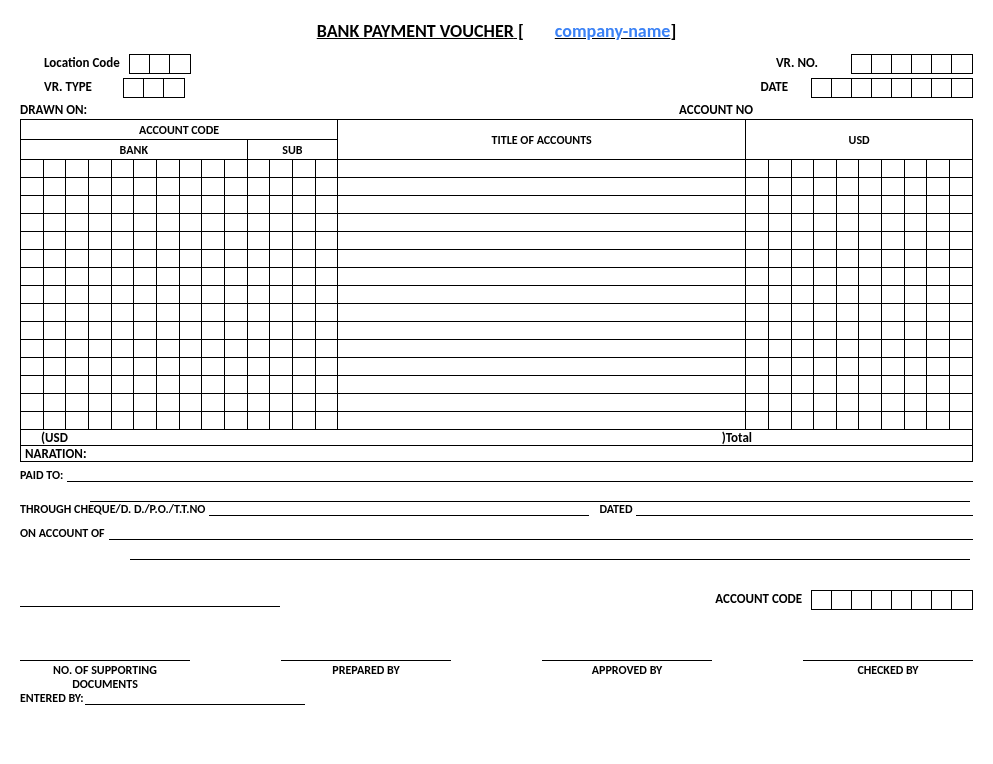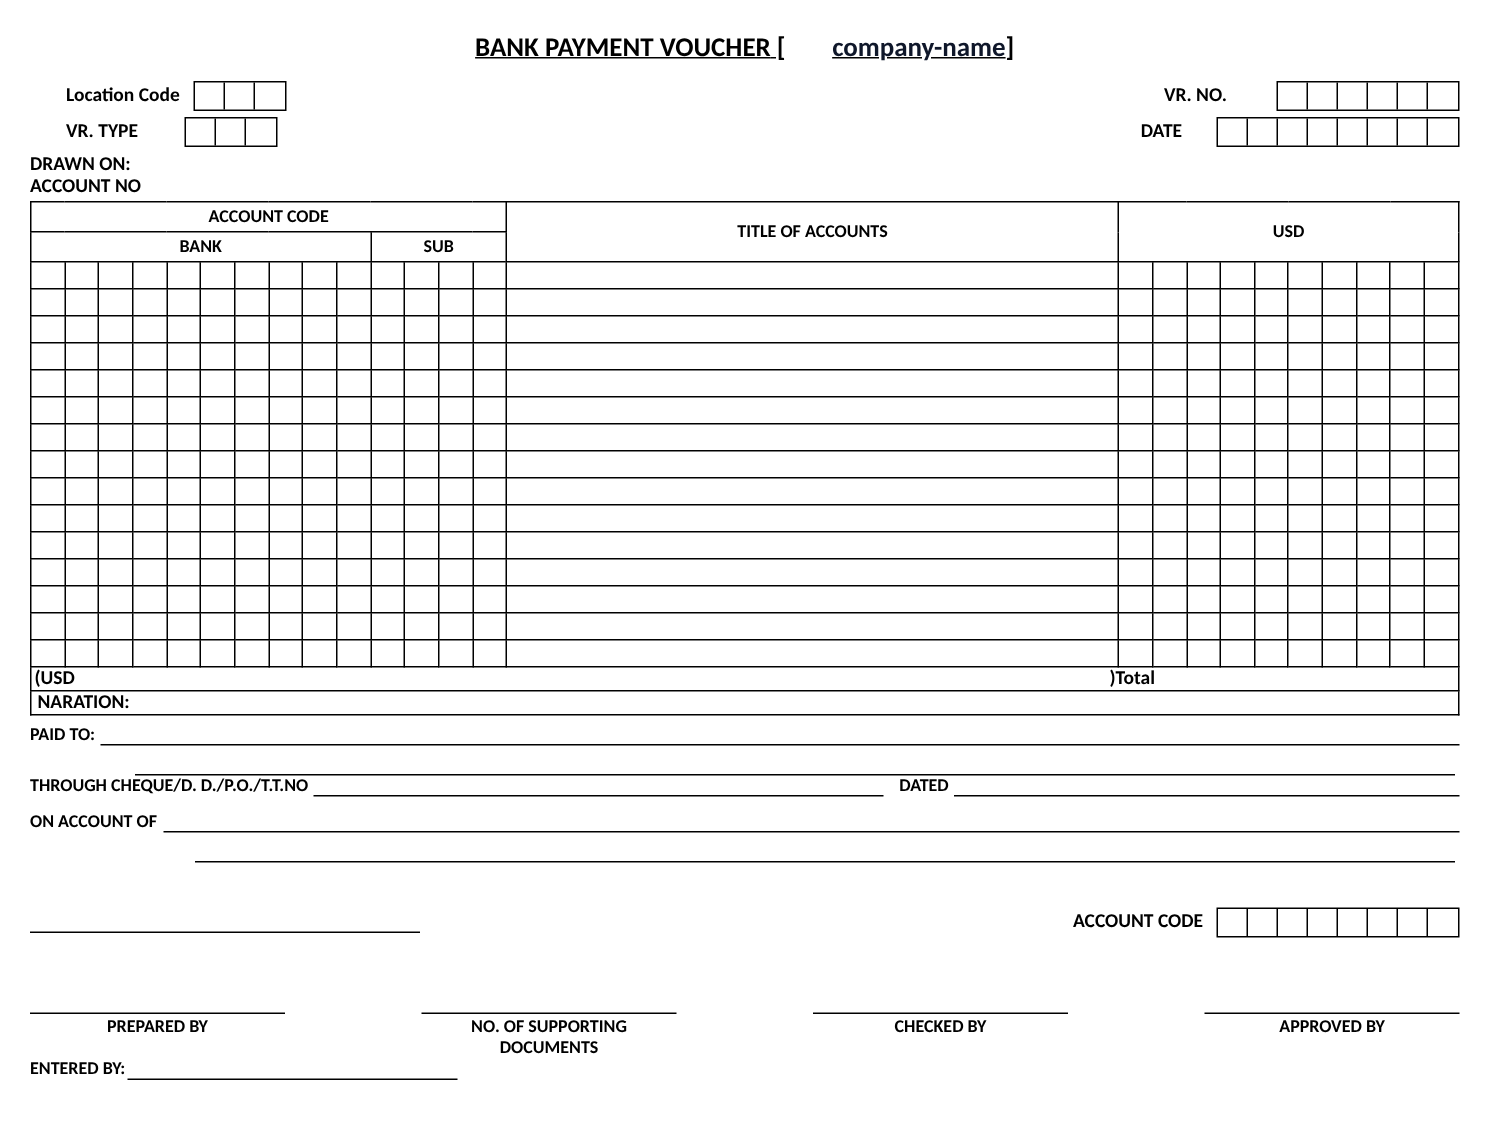--- a/index.html
+++ b/index.html
@@ -12,21 +12,21 @@
     width: 993px;
   }
   .title {
     text-align: center;
     font-weight: bold;
     font-size: 18px;
     text-decoration: underline;
     margin-bottom: 12px;
   }
   .title .company {
-    color: #0f172a;
+    color: #3b82f6;
     margin-left: 31px;
   }
   .header-row {
     display: flex;
     justify-content: space-between;
     margin-bottom: 4px;
     align-items: flex-end;
     padding-left: 24px;
   }
   .field-label {
@@ -45,21 +45,20 @@
     border-right: 1px solid #000;
   }
   .cells-box .cell:last-child {
     border-right: none;
   }
   .drawn-row {
     display: flex;
     justify-content: space-between;
     font-weight: bold;
     margin-bottom: 2px;
-    flex-direction: column;
   }
   .main-table {
     border-collapse: collapse;
     width: 100%;
     border: 1.5px solid #000;
   }
   .main-table th, .main-table td {
     border: 1px solid #000;
     padding: 0;
     text-align: center;
@@ -72,21 +71,21 @@
   .main-table .data-row td {
     height: 18px;
   }
   .narrow { width: 20px; }
   .below-table {
     border: 1.5px solid #000;
     border-top: none;
     display: flex;
     justify-content: space-between;
     font-weight: bold;
-    padding: 0 2px;
+    padding: 0 20px;
     font-size: 13px;
   }
   .naration-row {
     border-left: 1.5px solid #000;
     border-right: 1.5px solid #000;
     border-bottom: 1.5px solid #000;
     font-weight: bold;
     padding: 0 4px;
     font-size: 13px;
   }
@@ -656,24 +655,24 @@
         <span class="cell"></span>
         <span class="cell"></span>
         <span class="cell"></span>
         <span class="cell"></span>
         <span class="cell"></span>
     </span>
   </div>
 </div>
 
 <div class="sig-row">
+  <div class="sig-col">NO. OF SUPPORTING DOCUMENTS</div>
   <div class="sig-col">PREPARED BY</div>
-  <div class="sig-col">NO. OF SUPPORTING DOCUMENTS</div>
+  <div class="sig-col">APPROVED BY</div>
   <div class="sig-col">CHECKED BY</div>
-  <div class="sig-col">APPROVED BY</div>
 </div>
 
 <div class="bottom-row">
   <div style="display:flex;align-items:flex-end">
     <span>ENTERED BY:</span>
     <span class="uline-short" style="width:220px;margin-left:2px"></span>
   </div>
 </div>
 
 </body></html>

